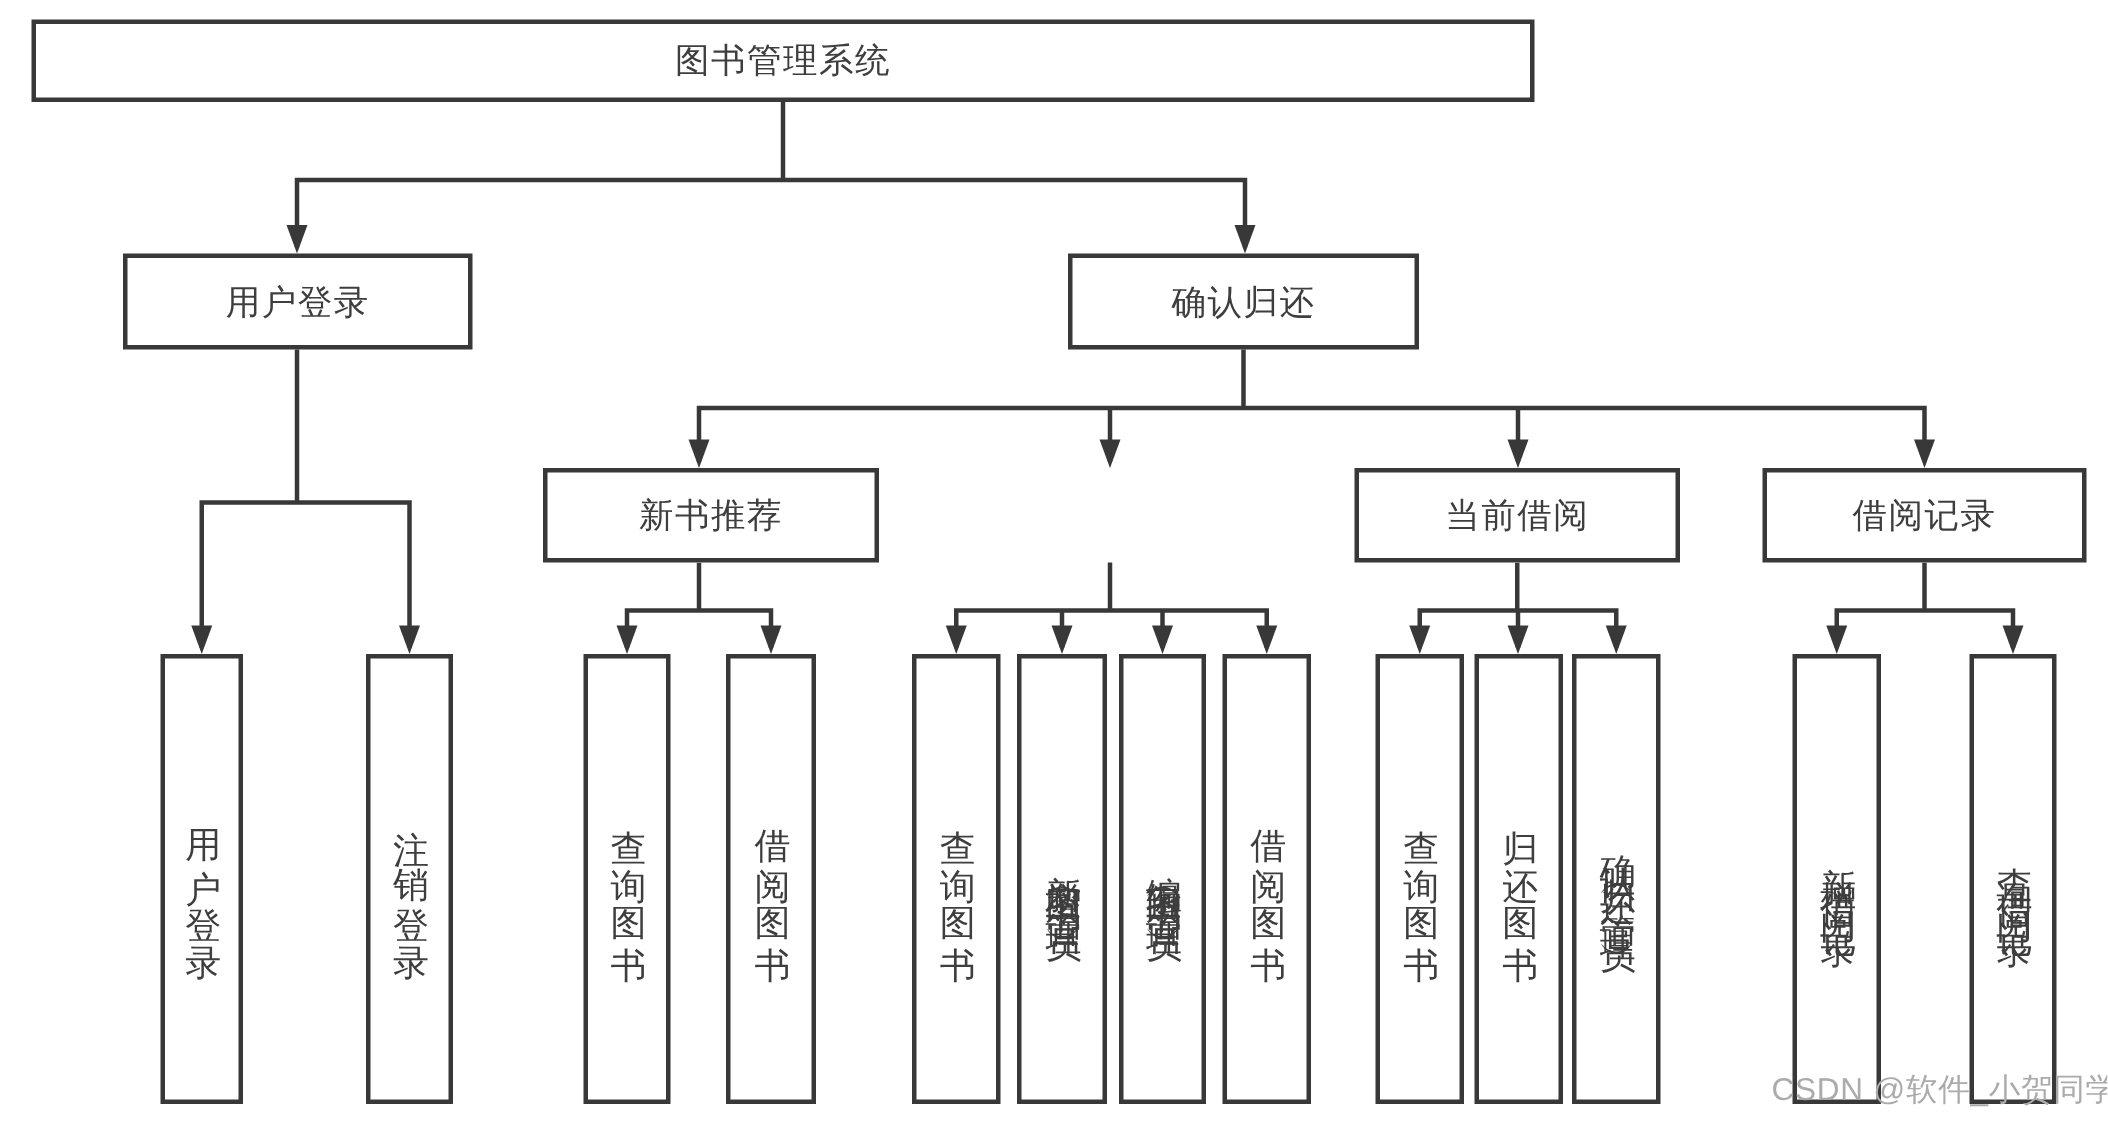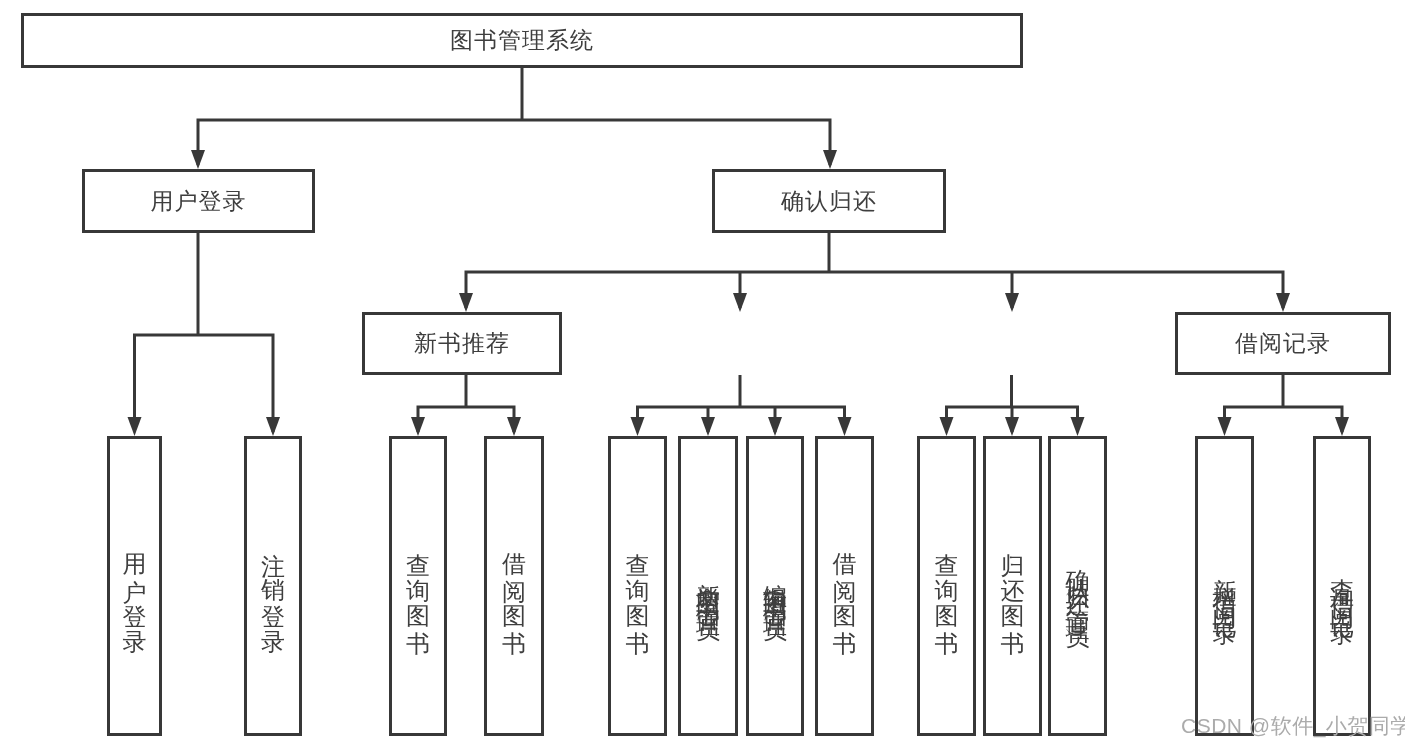--- a/index.html
+++ b/index.html
@@ -117,22 +117,25 @@
     <span class="hlabel">图书管理系统</span>
   </div>
 
   <div class="box" style="left:82px;top:169px;width:233px;height:64px">
     <span class="hlabel">用户登录</span>
   </div>
   <div class="box" style="left:712px;top:169px;width:234px;height:64px">
     <span class="hlabel">确认归还</span>
   </div>
 
-  <div class="box" style="left:362px;top:312px;width:200px;height:63px">
+  <div class="box" style="left:362px;top:312px;width:224px;height:63px">
     <span class="hlabel">新书推荐</span>
+  </div>
+  <div class="box" style="left:903px;top:312px;width:217px;height:63px">
+    <span class="hlabel">当前借阅</span>
   </div>
   <div class="box" style="left:1175px;top:312px;width:216px;height:63px">
     <span class="hlabel">借阅记录</span>
   </div>
 
   <div class="box" style="left:107px;top:436px;width:55px;height:300px">
     <span class="vlabel s4">用户登录</span>
   </div>
   <div class="box" style="left:244px;top:436px;width:58px;height:300px">
     <span class="vlabel s4">注销登录</span>

